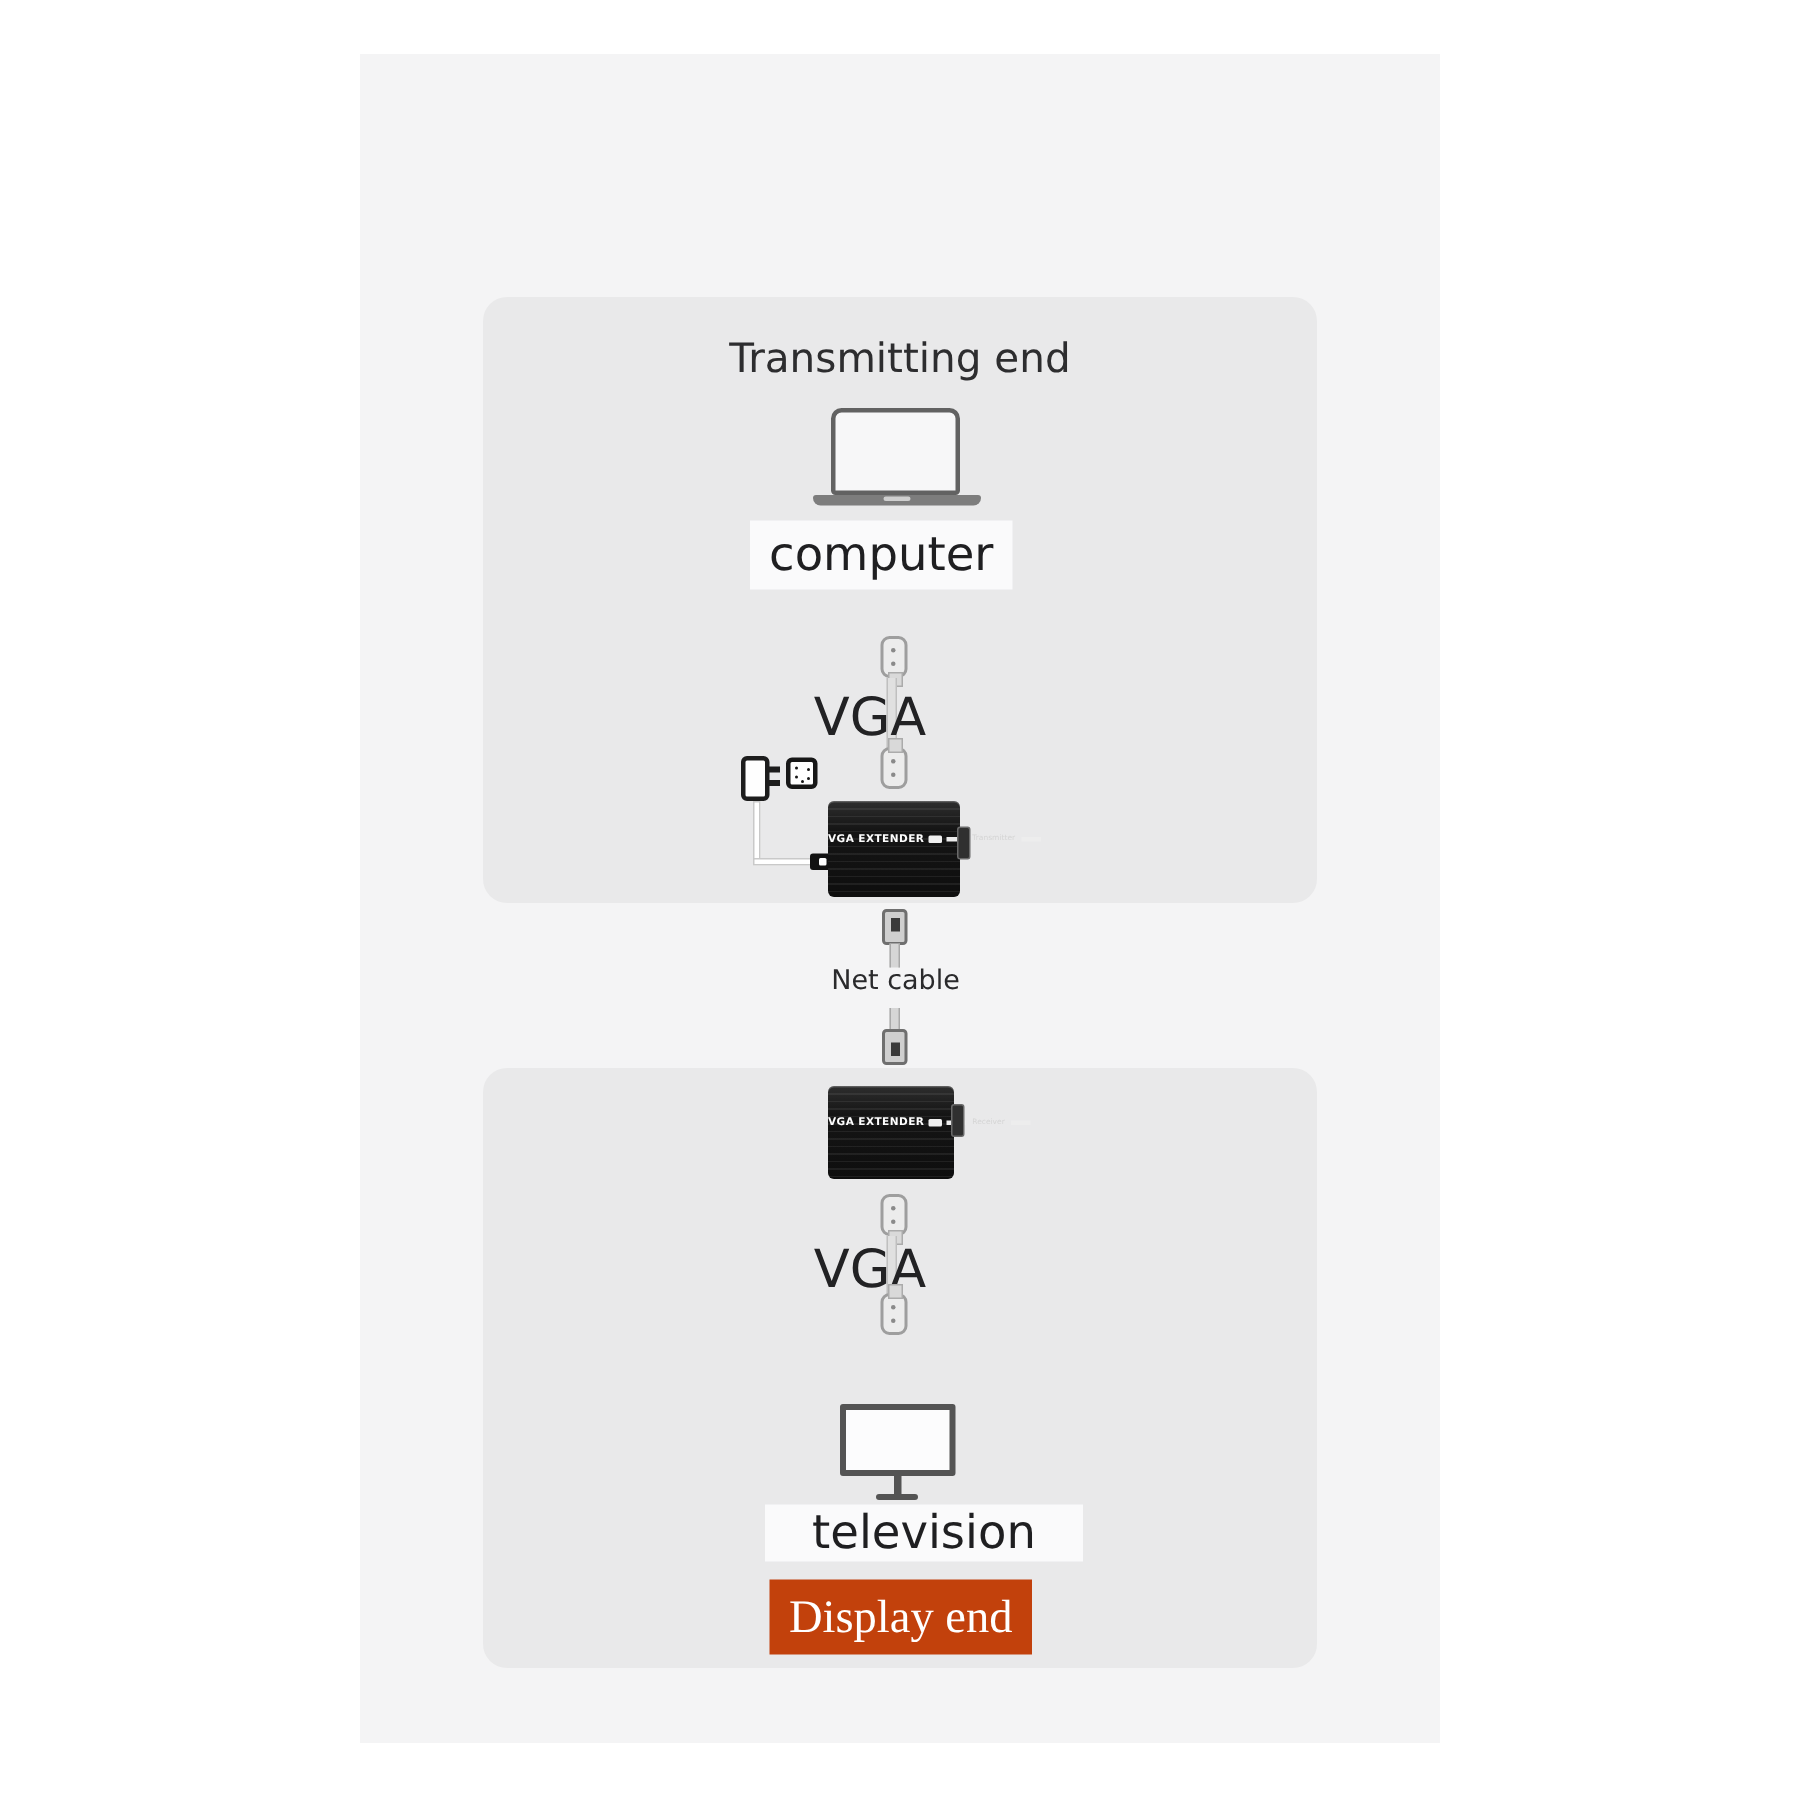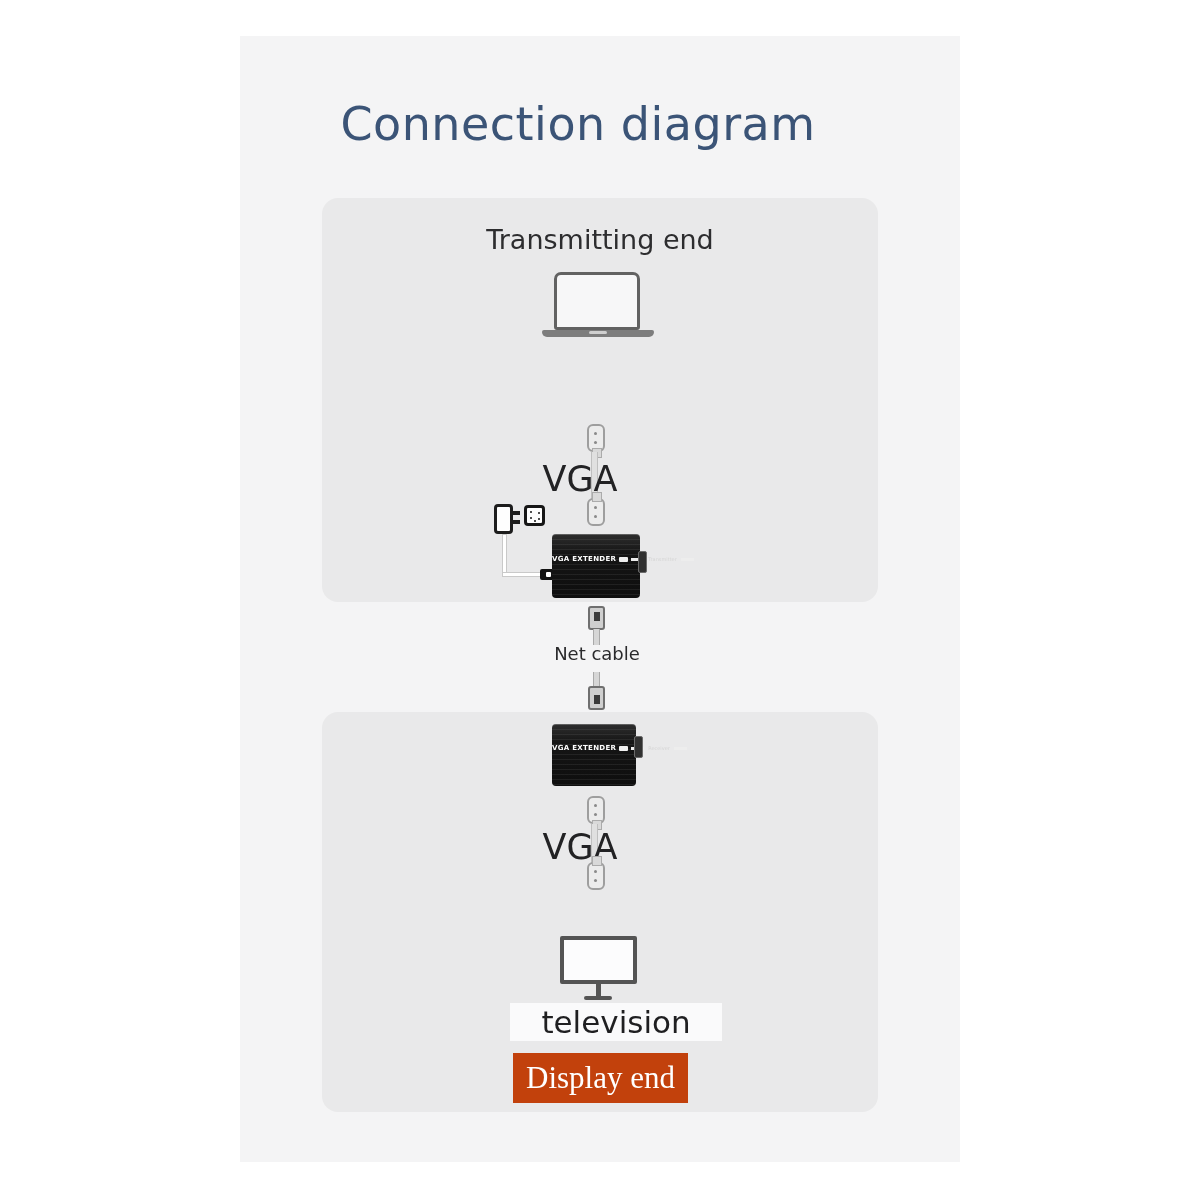--- a/index.html
+++ b/index.html
@@ -94,30 +94,32 @@
   .tv-stem { position:absolute; left:274px; top:272px; width:5px; height:12px; background:#545454; }
   .tv-base { position:absolute; left:262px; top:284px; width:28px; height:4px;
              background:#545454; border-radius:2px; }
 </style>
 </head>
 <body>
 
 <div class="canvas">
   <div class="column" style="background: rgb(244, 244, 245);"></div>
 
-  <div class="title" style="color: rgb(59, 84, 119);">Connection diagram</div>
 
   <div class="card tx" style="background: rgb(233, 233, 234);">
     <div class="heading">Transmitting end</div>
 
     <div>
       <div class="laptop-screen"></div>
       <div class="laptop-base"></div>
     </div>
 
+    <div class="strip" style="left:178px; top:149px; width:175px; height:46px;">
+      <span>computer</span>
+    </div>
 
     <div class="vga-conn neck-bottom" style="left:265px; top:226px;"></div>
     <div class="cable" style="left:269px; top:254px; height:48px;"></div>
     <div class="vga-label" style="left:208px; top:261px;">VGA</div>
     <div class="vga-conn neck-top" style="left:265px; top:300px;"></div>
 
     <div class="adapter-body"></div>
     <div class="prong" style="left:189px; top:313px;"></div>
     <div class="prong" style="left:189px; top:322px;"></div>
     <div class="outlet"></div>

